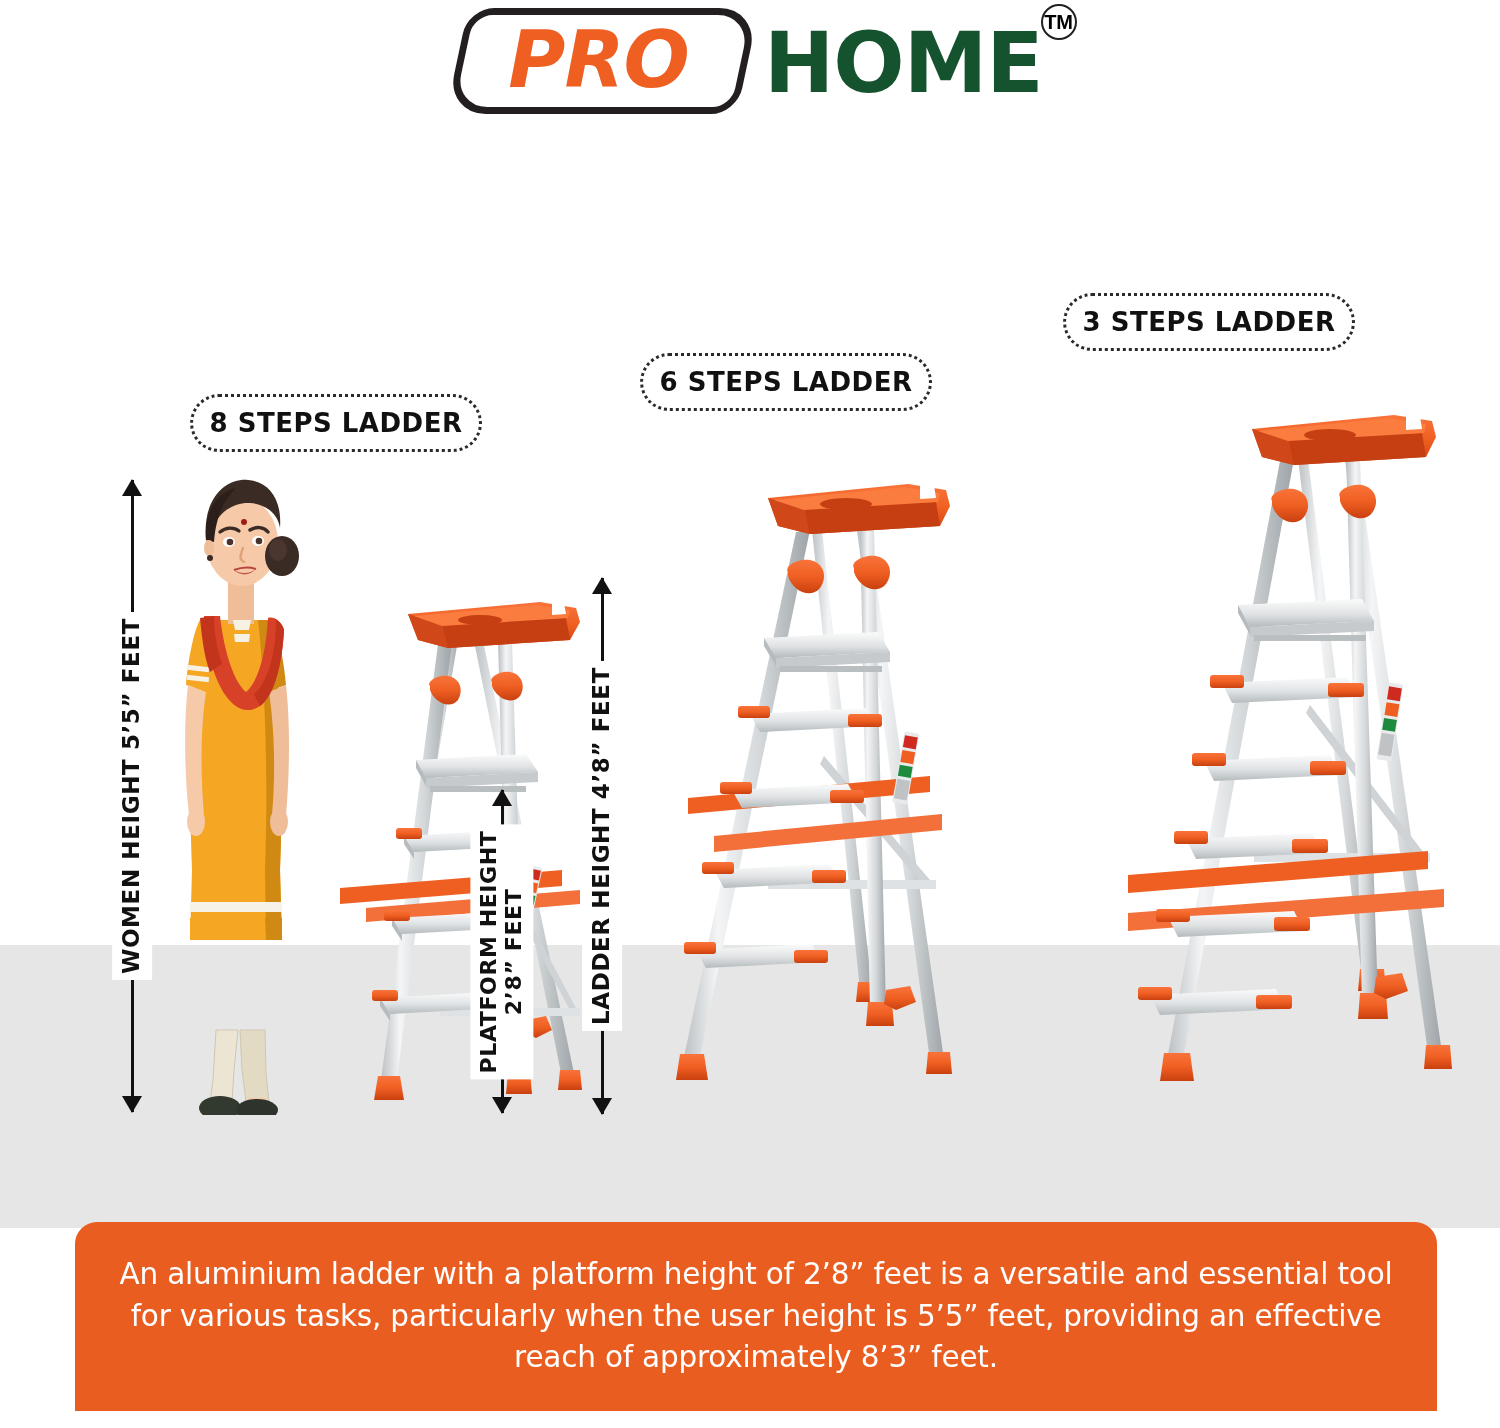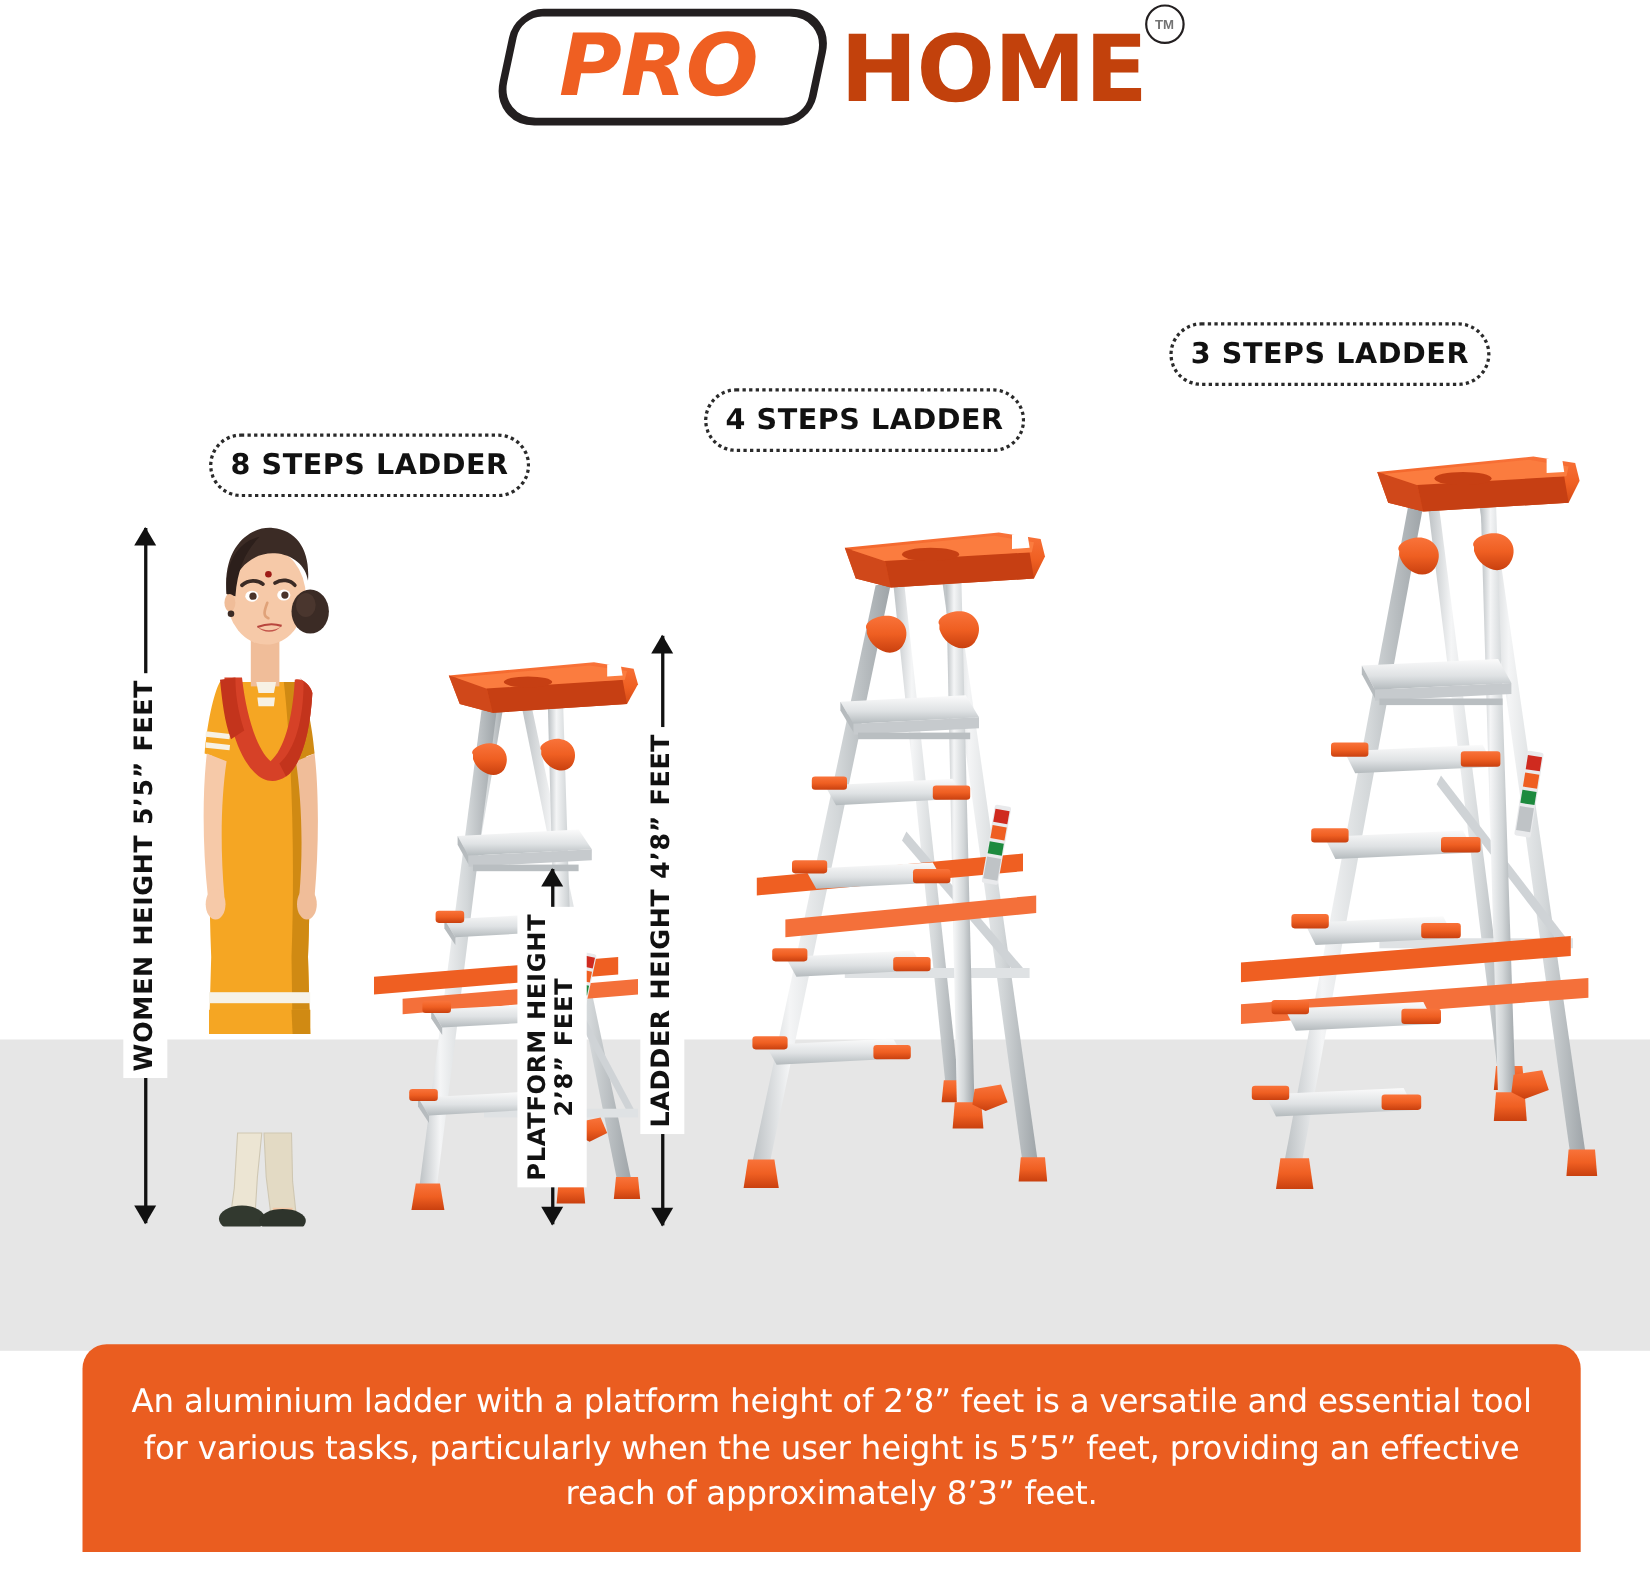--- a/index.html
+++ b/index.html
@@ -37,27 +37,27 @@
     display:block;
     transform: skewX(12deg);
     font-family:"DejaVu Sans", sans-serif;
     font-weight:bold; font-style:italic;
     font-size:78px; letter-spacing:-1px; line-height:1;
     color:#ef5f22;
   }
   .logo-home{
     font-family:"DejaVu Sans", sans-serif;
     font-weight:bold; font-size:84px; line-height:1;
-    color:#c2410c; letter-spacing:-1px;
+    color:#14532d; letter-spacing:-1px;
     margin-left:16px; margin-top:4px;
   }
   .logo-tm{
     position:absolute; right:-34px; top:-4px;
     width:36px; height:36px; border:2px solid #231f20; border-radius:50%;
-    font-size:12px; font-weight:bold; color:#737373;
+    font-size:20px; font-weight:bold; color:#000000;
     display:flex; align-items:center; justify-content:center;
     font-family:"Liberation Sans", sans-serif;
   }
 
   
   .badge{
     position:absolute;
     border:3px dotted #2a2a2a;
     border-radius:40px;
     background:#fff;
@@ -138,21 +138,21 @@
     <div class="logo">
       <div class="logo-badge">
         <span class="logo-pro">PRO</span>
       </div>
       <span class="logo-home">HOME</span>
       <span class="logo-tm">TM</span>
     </div>
   </div>
 
   <div class="badge" id="badge4">8 STEPS LADDER</div>
-  <div class="badge" id="badge5">4 STEPS LADDER</div>
+  <div class="badge" id="badge5">6 STEPS LADDER</div>
   <div class="badge" id="badge6">3 STEPS LADDER</div>
 
   <div class="art" id="woman-art">
     <svg viewBox="0 0 150 645" width="150" height="645">
 
       <path d="M46 560 L43 610 L40 632 L62 632 L64 600 L68 560 Z" fill="#ece5d3" stroke="#cfc7b2" stroke-width="1"></path>
       <path d="M70 560 L72 600 L76 632 L99 632 L96 604 L95 560 Z" fill="#e3dac4" stroke="#cfc7b2" stroke-width="1"></path>
 
       <rect x="44" y="628" width="18" height="14" fill="#f6c9a8"></rect>
       <rect x="78" y="628" width="18" height="14" fill="#f6c9a8"></rect>

